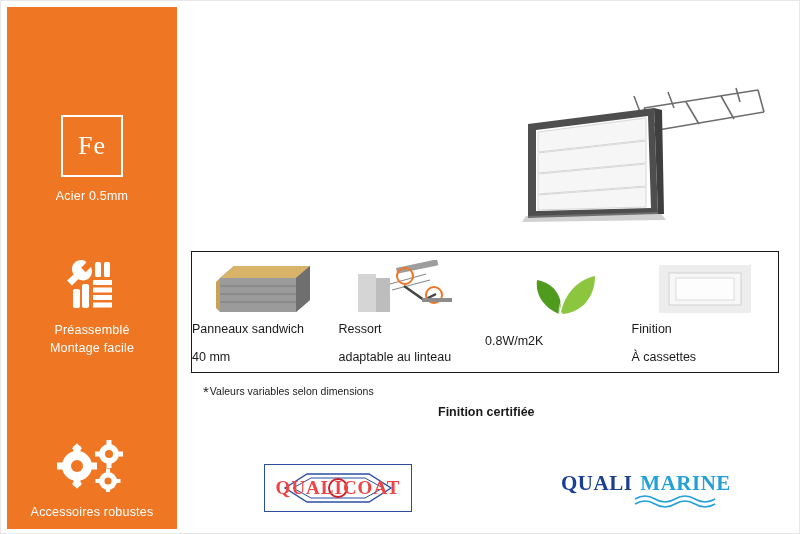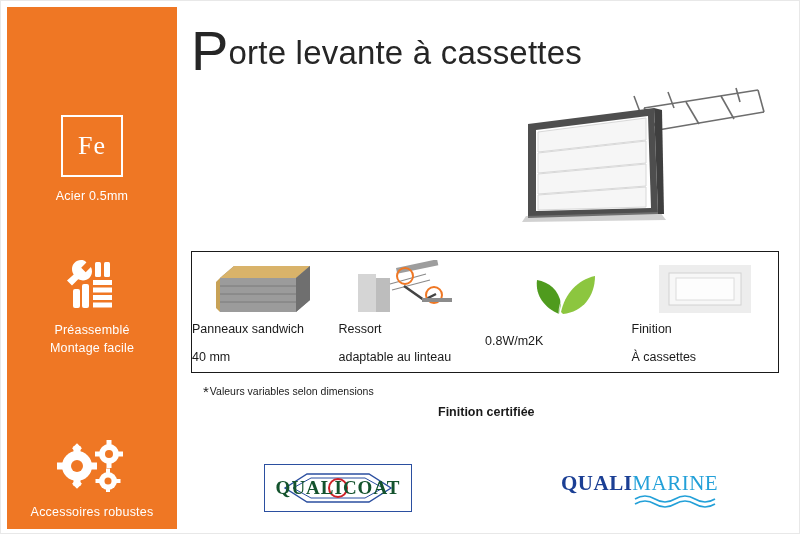--- a/index.html
+++ b/index.html
@@ -164,38 +164,38 @@
     box-sizing: border-box;
     display: flex;
     align-items: center;
     justify-content: center;
   }
   .qc-text {
     font-family: "Liberation Serif", serif;
     font-size: 19px;
     font-weight: bold;
     letter-spacing: 1px;
-    color: #14532d;
+    color: #ef4444;
     position: relative;
     z-index: 2;
   }
   .logo-qualimarine {
     position: absolute;
     left: 560px;
     top: 470px;
     width: 180px;
     height: 40px;
   }
   .qm-text {
     font-family: "Liberation Serif", serif;
     font-size: 21px;
     letter-spacing: 0.5px;
   }
   .qm-a { color: #1b3f94; font-weight: bold; }
-  .qm-b { color: #23a0d8; font-weight: normal; }
+  .qm-b { color: #23a0d8; font-weight: bold; margin-left: 8px; }
 </style>
 </head>
 <body>
 
 <div class="page">
 
   <div class="sidebar">
 
     <div class="feature" style="top:108px;">
       <div class="fe-box">
@@ -256,23 +256,20 @@
             <rect x="12" y="33" width="7" height="19" rx="2"></rect>
             <rect x="21" y="28" width="7" height="24" rx="2"></rect>
           </g>
         </svg>
       </div>
       <div class="feature-label">Préassemblé</div>
       <div class="feature-label">Montage facile</div>
     </div>
   </div>
 
-  <div class="title">
-    <span class="drop">P</span><span>orte levante à cassettes</span>
-  </div>
 
   <div class="hero">
     <svg width="268" height="140" viewBox="0 0 268 140" aria-hidden="true">
 
       <g stroke="#6d6d6d" stroke-width="1.6" fill="none">
         <line x1="138" y1="22" x2="252" y2="4"></line>
         <line x1="152" y1="44" x2="258" y2="26"></line>
         <line x1="252" y1="4" x2="258" y2="26"></line>
         <line x1="138" y1="22" x2="152" y2="44"></line>
         <line x1="180" y1="16" x2="193" y2="38"></line>

